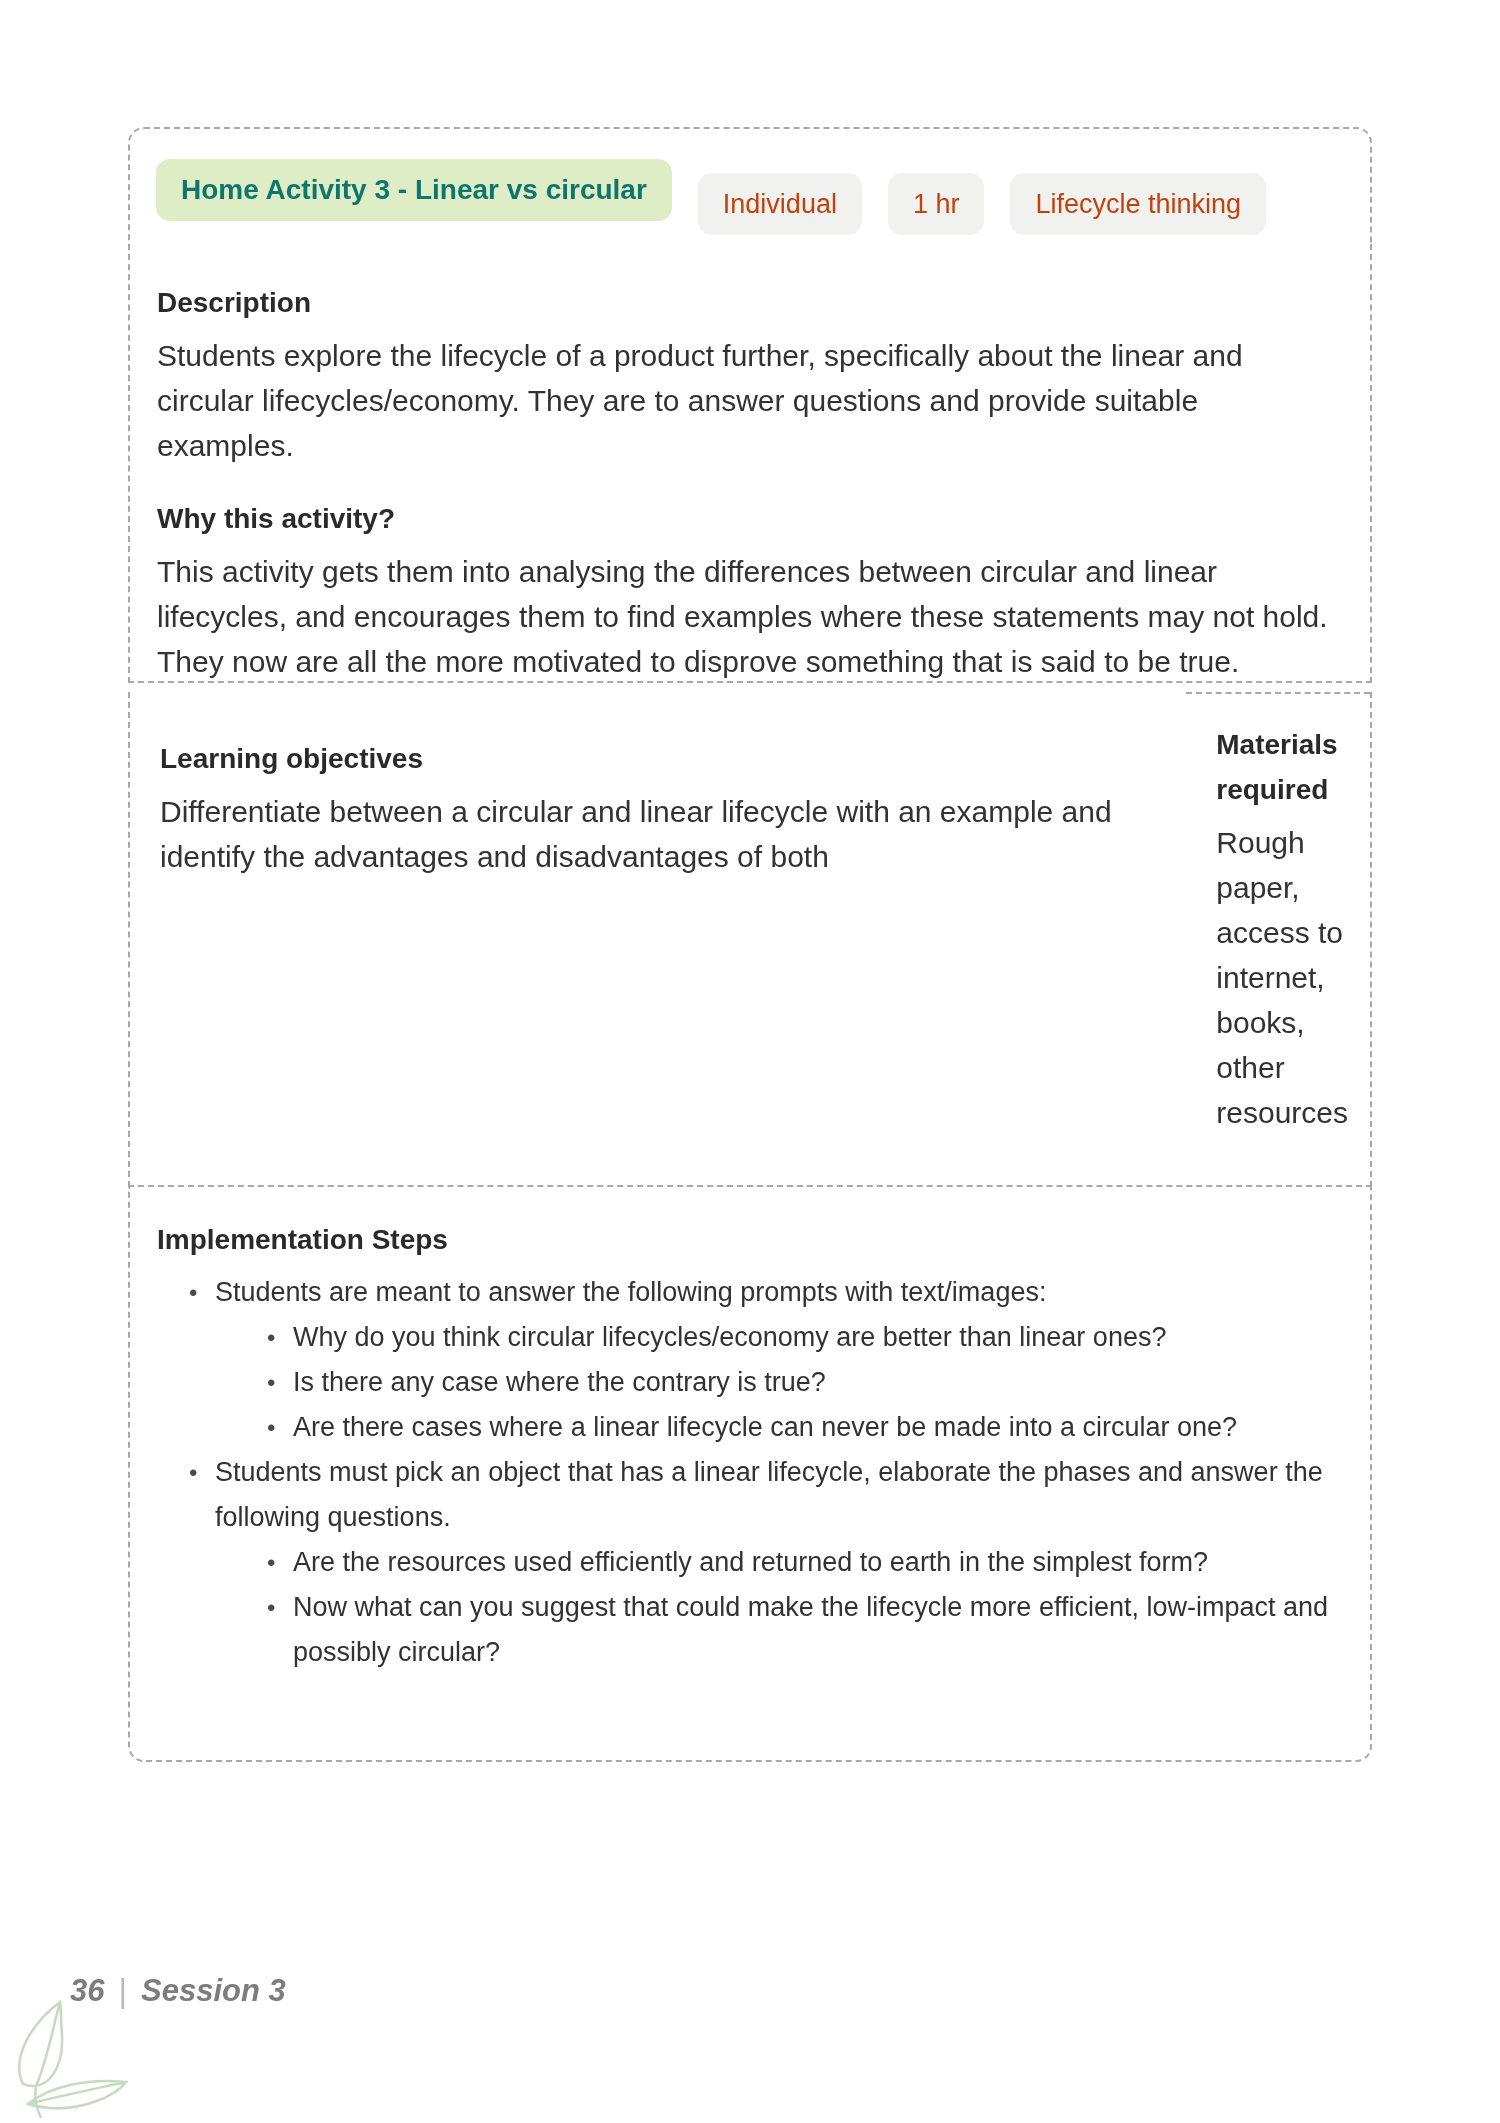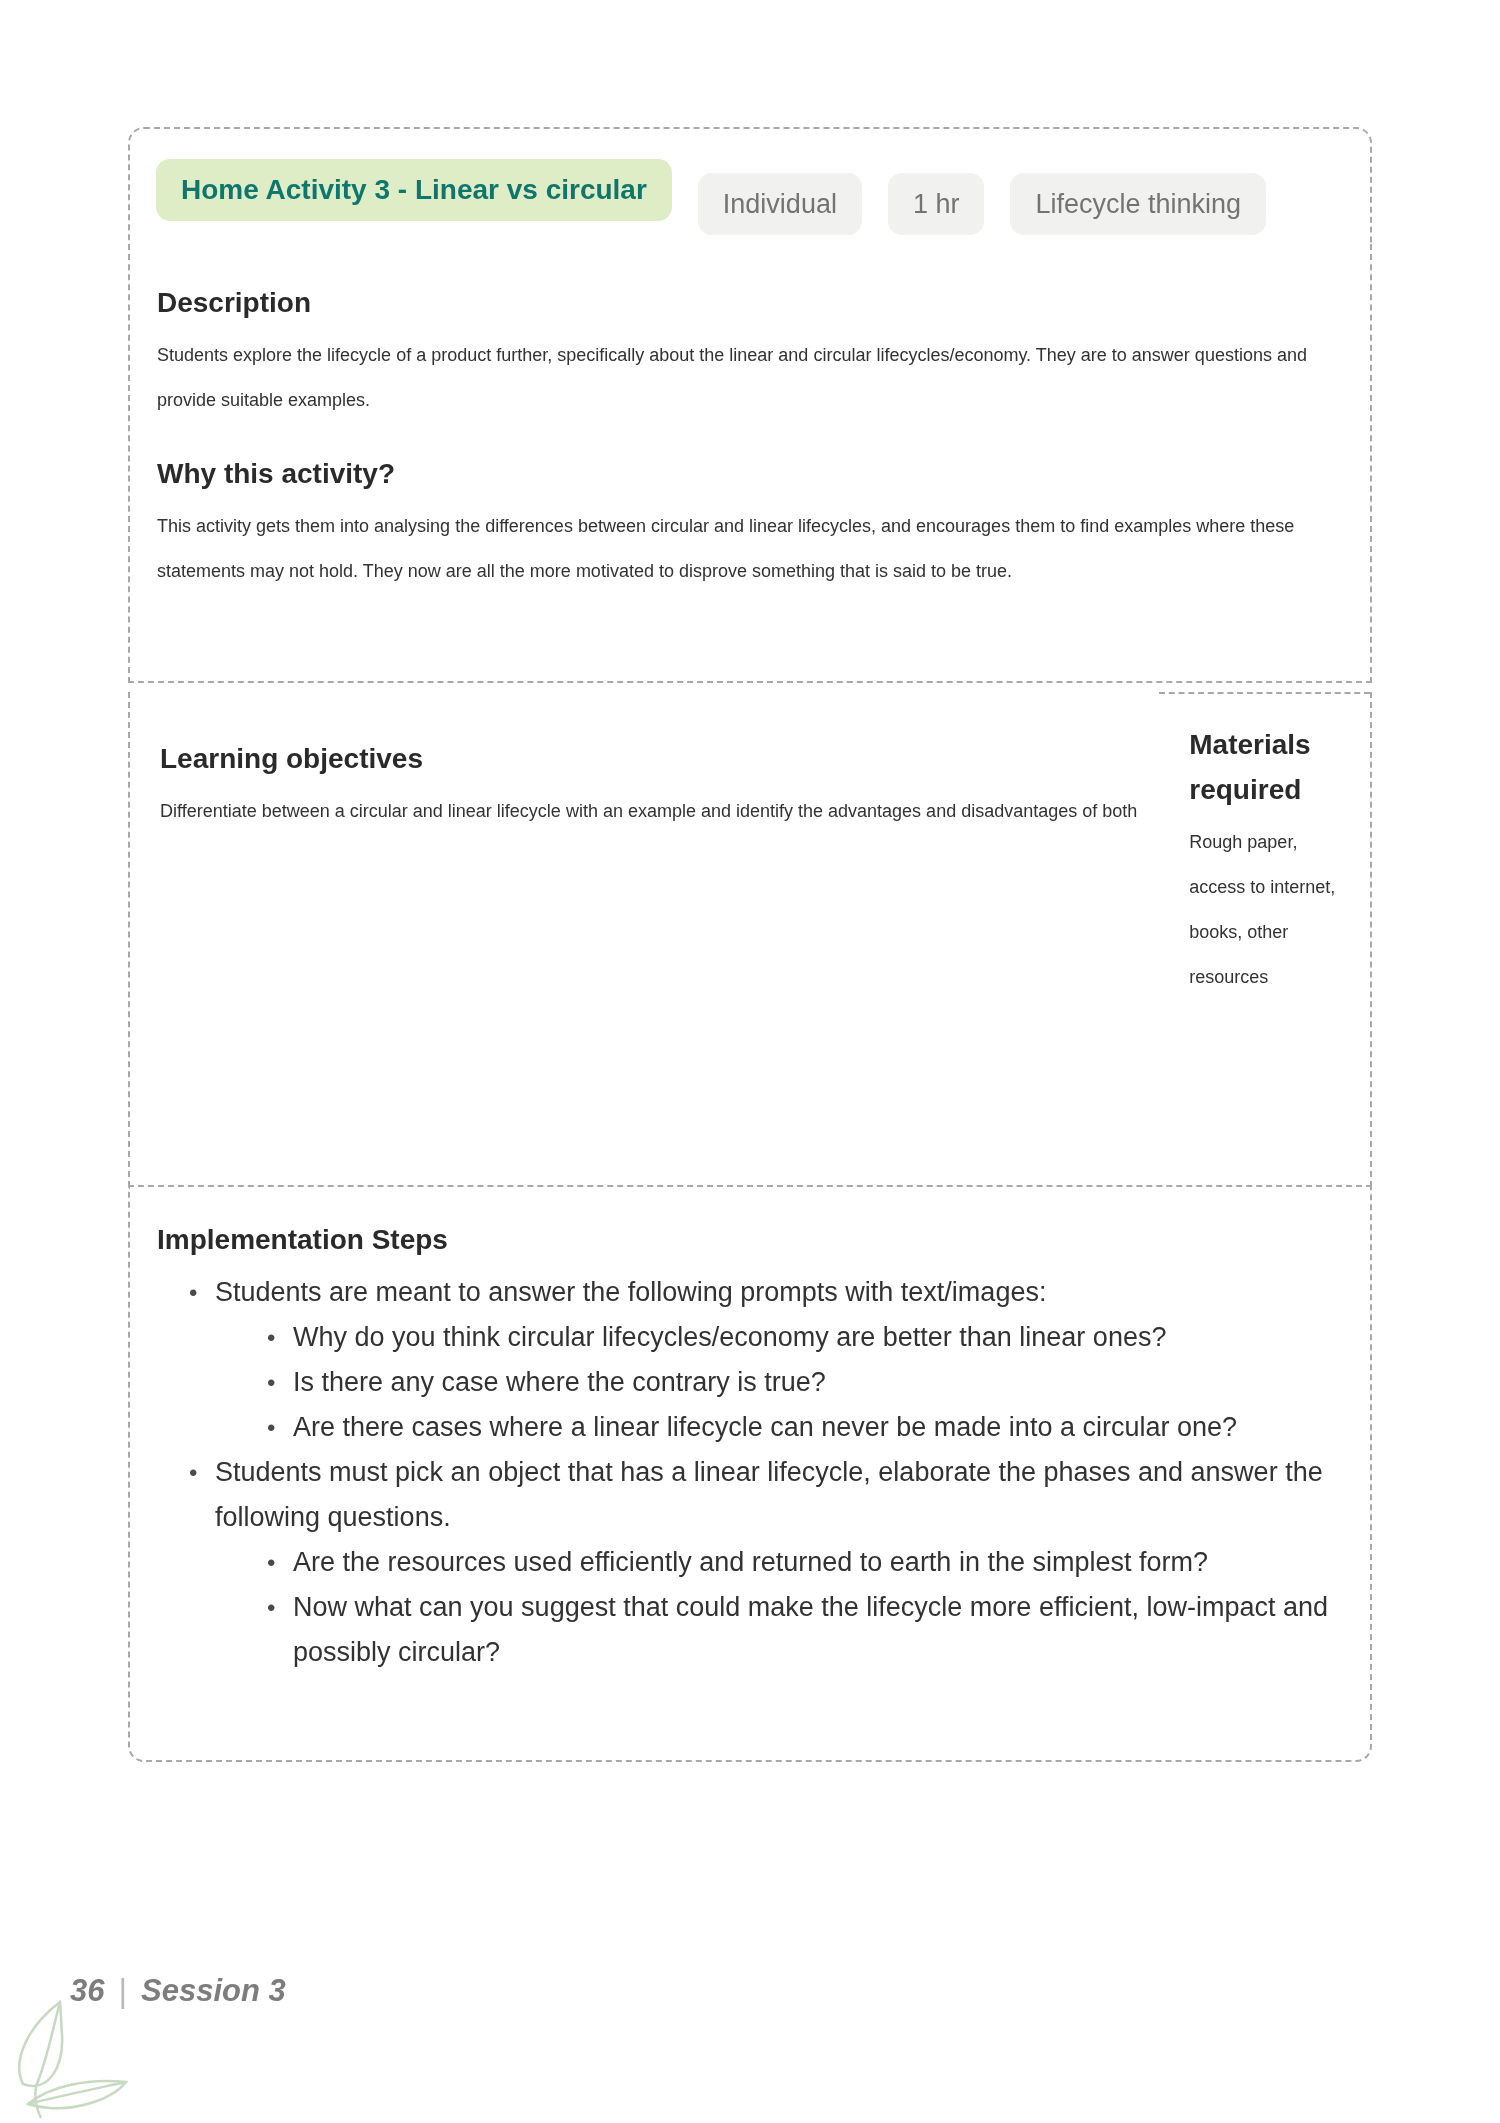--- a/index.html
+++ b/index.html
@@ -26,27 +26,27 @@
     display:flex; align-items:center;
     padding:0 26px; gap:26px;
   }
   .pill {
     font-size:27px; line-height:34px;
     padding:14px 25px;
     border-radius:14px;
     white-space:nowrap;
   }
   .pill-title { font-weight:700; font-size:28px; color:#0f766e; }
-  .pill-meta  { font-weight:400; color:#737373;margin-top:27px; }
+  .pill-meta  { font-weight:400; color:#c2410c;margin-top:27px; }
   .box-overview        { top:244px;  height:439px; border-top:none; padding:36px 34px 0 27px; }
   .box-middle          { top:692px;  height:495px; border-top:none; display:flex; align-items:stretch; }
   .box-implementation  { top:1187px; height:575px; border-top:none; border-radius:0 0 16px 16px; padding:30px 30px 0 27px; }
 
   h3 { font-size:28px; font-weight:700; color:#2a2a2a; margin:0 0 8px 0; line-height:45px; }
-  .body-text { font-size:18px; line-height:45px; margin:0 0 28px 0; color:#323232; }
+  .body-text { font-size:30px; line-height:45px; margin:0 0 28px 0; color:#323232; }
 
   .col-left {
     width:677px; box-sizing:border-box; flex:none;
     border-right:2px dashed #a8a8a8;
     padding:44px 36px 0 27px;
   }
   .col-right { flex:1; display:flex; flex-direction:row; }
   .objectives { height:311px; box-sizing:border-box; padding:44px 22px 0 30px; }
   .materials  { flex:1; box-sizing:border-box; border-top:2px dashed #a8a8a8; padding:28px 22px 0 30px; }
 

